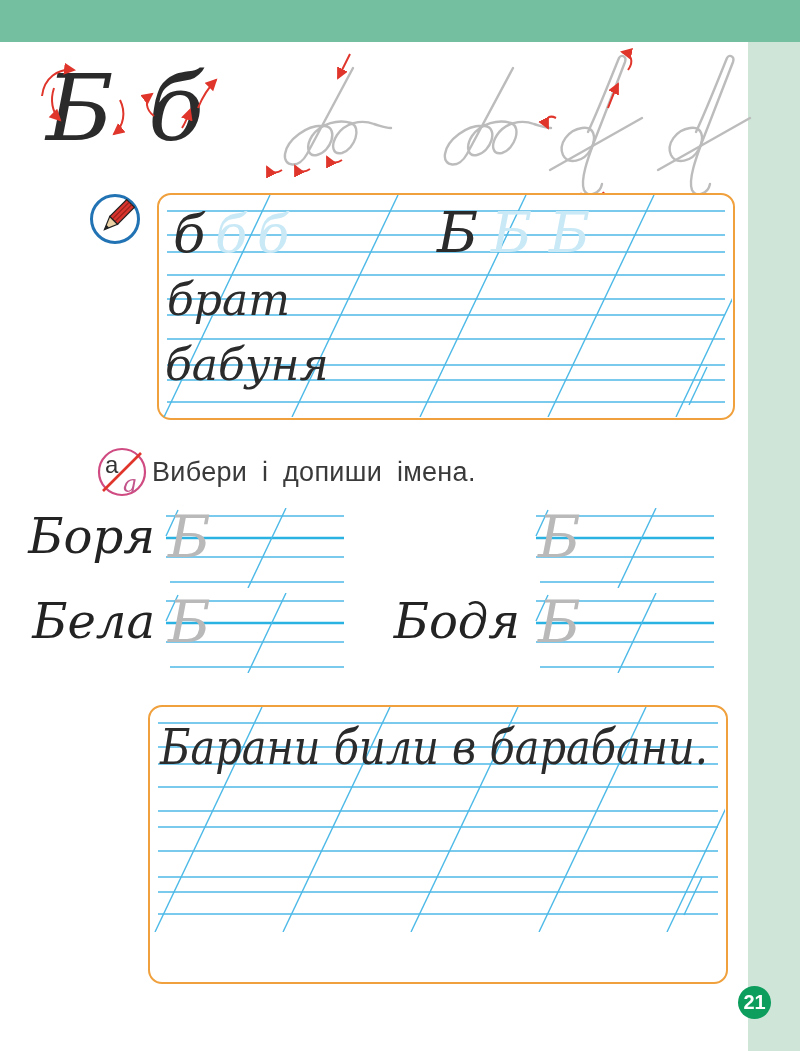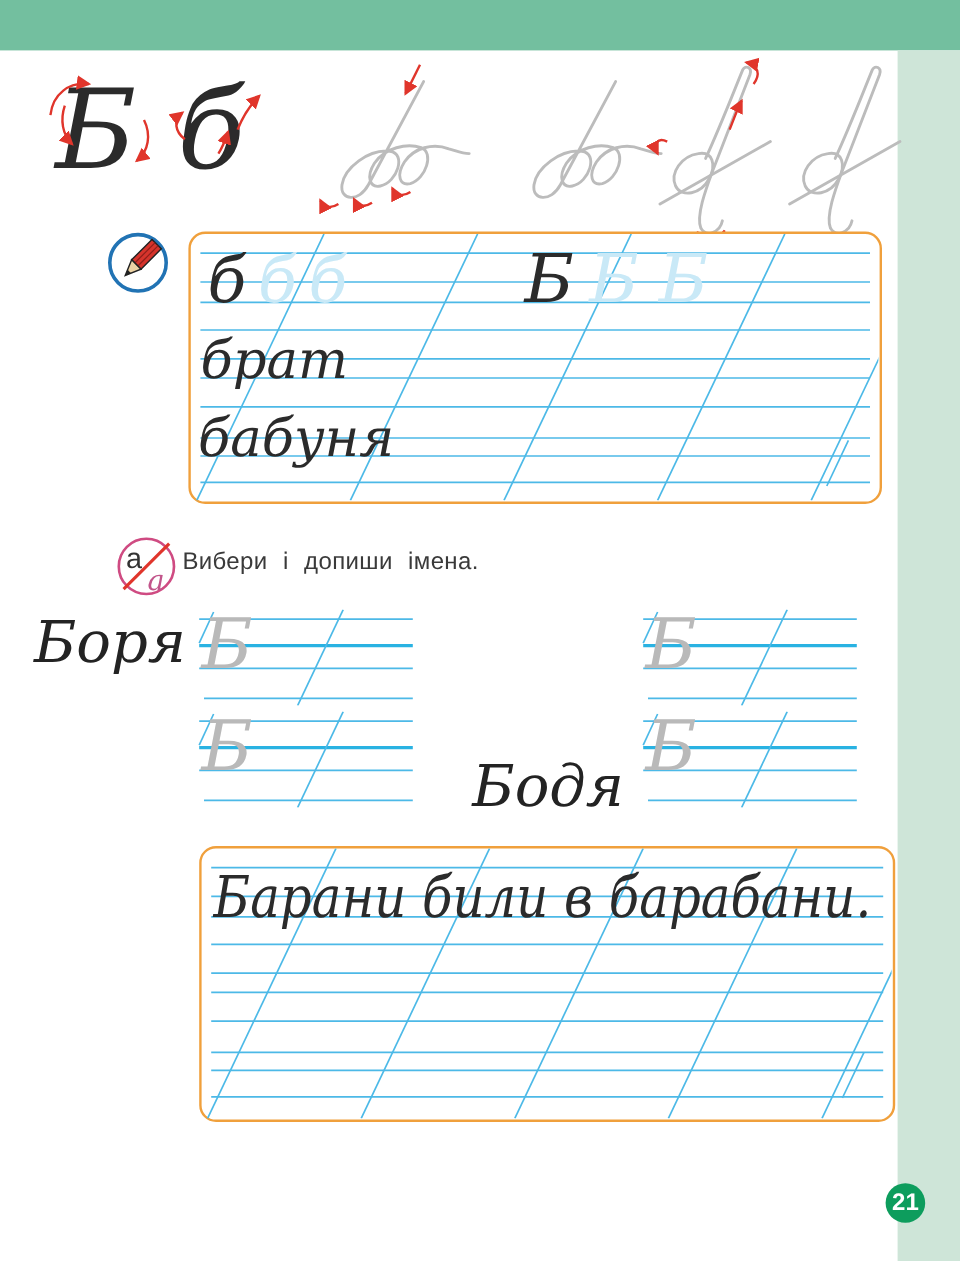--- a/index.html
+++ b/index.html
@@ -6,33 +6,33 @@
   .page{position:relative;width:800px;height:1051px;background:#ffffff;overflow:hidden;
         font-family:"DejaVu Serif",serif;}
   .top-bar{position:absolute;left:0;top:0;width:800px;height:42px;background:#73bf9f;}
   .side-strip{position:absolute;left:748px;top:42px;width:52px;height:1009px;background:#cee5d8;}
 
   .toprow{position:absolute;left:20px;top:48px;}
   .pencil-icon{position:absolute;left:89px;top:193px;}
 
   .pbox{position:absolute;border:2.5px solid #f0a03c;border-radius:14px;background:#fff;box-sizing:border-box;}
   .box1{left:157px;top:193px;width:578px;height:227px;}
-  .box2{left:166px;top:705px;width:580px;height:230px;text-decoration:underline;}
+  .box2{left:148px;top:705px;width:580px;height:279px;text-decoration:underline;}
   .pbox svg{position:absolute;left:0;top:0;}
 
   .task-icon{position:absolute;left:96px;top:446px;}
   .instruction{position:absolute;left:152px;top:457px;font-family:"Liberation Sans",sans-serif;
-               font-size:20px;color:#3a3a3a;word-spacing:7px;letter-spacing:0.3px;}
+               font-size:27px;color:#3a3a3a;word-spacing:7px;letter-spacing:0.3px;}
 
   .name-label{position:absolute;font-style:italic;font-size:48px;color:#232323;
               text-align:right;width:140px;line-height:48px;white-space:nowrap;}
   #name-0{left:15px;top:512px;}
   #name-1{left:380px;top:512px;}
   #name-2{left:15px;top:597px;}
-  #name-3{left:380px;top:597px;margin-top:35px;}
+  #name-3{left:380px;top:597px;}
   .nblock{position:absolute;}
   #nblock-0{left:160px;top:508px;}
   #nblock-1{left:530px;top:508px;}
   #nblock-2{left:160px;top:593px;}
   #nblock-3{left:530px;top:593px;}
 
   .page-badge{position:absolute;left:738px;top:986px;width:33px;height:33px;border-radius:50%;
               background:#0d9d5d;color:#fff;font-family:"Liberation Sans",sans-serif;
               font-weight:bold;font-size:20px;display:flex;align-items:center;justify-content:center;}
 
@@ -155,20 +155,21 @@
       <line class="slant" x1="6" y1="28" x2="18" y2="2"></line>
     </g>
     <text class="trace-gray" x="8" y="49" font-size="58">Б</text>
   </svg>
 
   <svg class="nblock" id="nblock-1" width="190" height="80" viewBox="0 0 190 80">
     <use href="#nbg"></use>
     <text class="trace-gray" x="8" y="49" font-size="58">Б</text>
   </svg>
 
+  <div class="name-label" id="name-2">Бела</div>
   <svg class="nblock" id="nblock-2" width="190" height="80" viewBox="0 0 190 80">
     <use href="#nbg"></use>
     <text class="trace-gray" x="8" y="49" font-size="58">Б</text>
   </svg>
 
   <div class="name-label" id="name-3">Бодя</div>
   <svg class="nblock" id="nblock-3" width="190" height="80" viewBox="0 0 190 80">
     <use href="#nbg"></use>
     <text class="trace-gray" x="8" y="49" font-size="58">Б</text>
   </svg>

